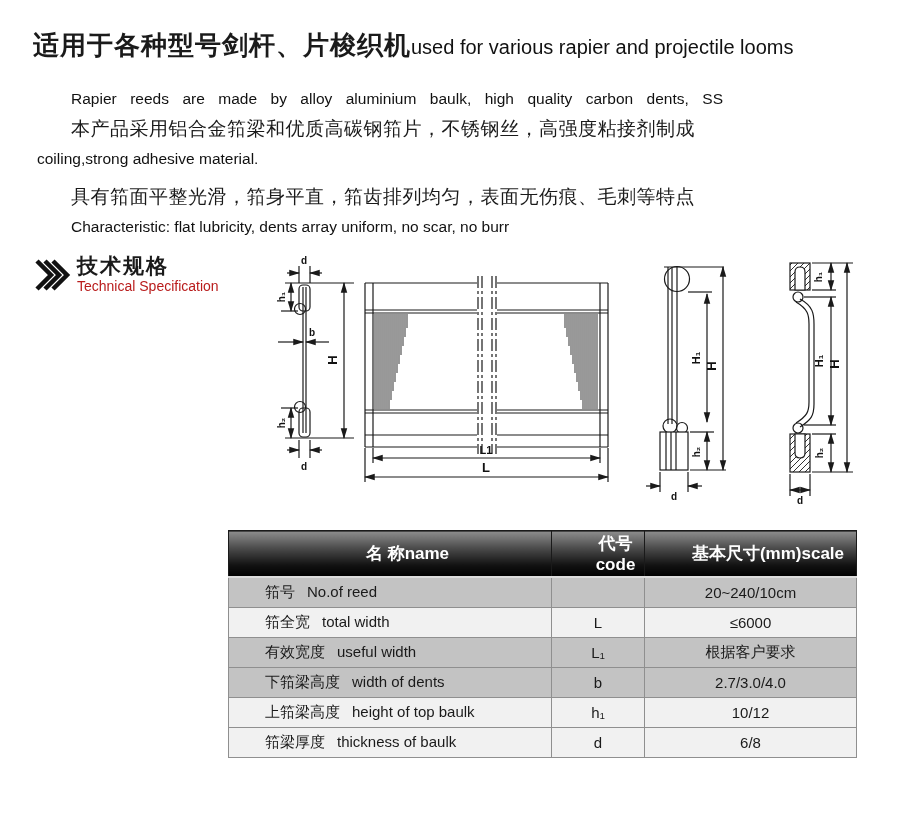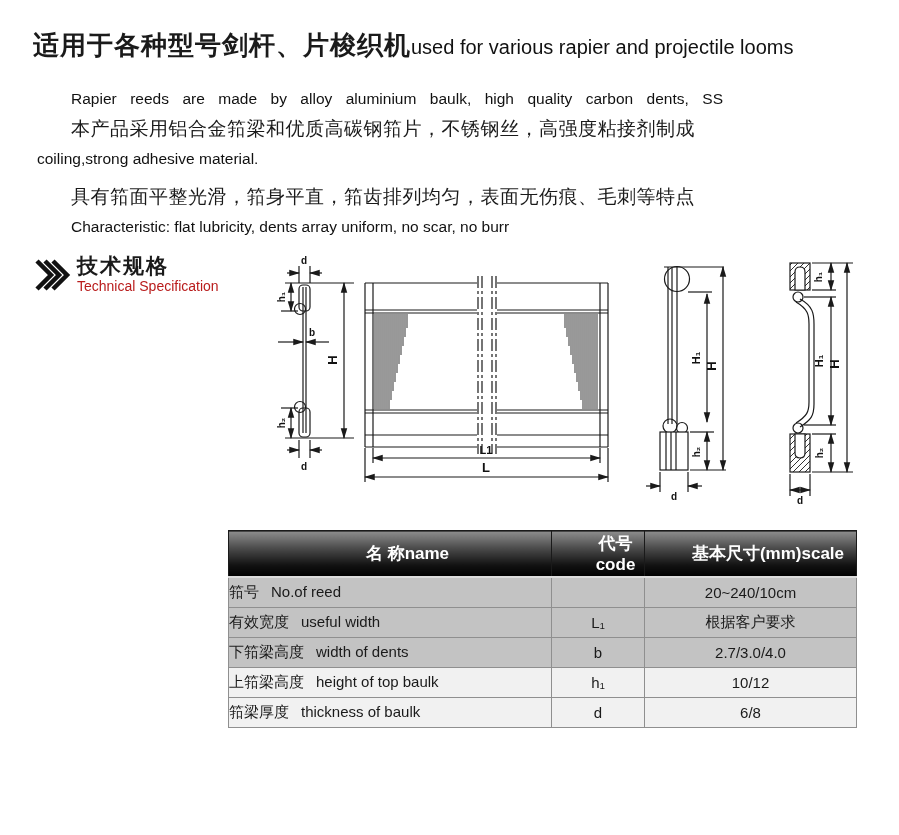--- a/index.html
+++ b/index.html
@@ -45,21 +45,21 @@
   .meas-table { position:absolute; left:228px; top:530px; width:628px;
     border-collapse:collapse; table-layout:fixed; }
   .meas-table th {
     height:38px; color:#ffffff; font-size:17px; font-weight:bold; text-align:center;
     background:linear-gradient(180deg,#8d8d8d 0%,#4a4a4a 38%,#121212 75%,#000000 100%);
     border:1px solid #1a1a1a; border-bottom:2px solid #dcdcdc;padding-left:36px;
   }
   .meas-table td { height:29px; font-size:15px; border:1px solid #8f8f8f; padding:0; }
   .meas-table tr.g td { background:#c3c3c3; }
   .meas-table tr.w td { background:#f1f1f1; }
-  .meas-table td.name { text-align:left; }
+  .meas-table td.name { text-align:left; padding-left:36px; }
   .meas-table td.code, .meas-table td.value { text-align:center; }
   .meas-table .en-name { margin-left:12px; }
 </style>
 </head>
 <body>
 
 <div class="page">
 
   <div class="title">
     <span class="zh">适用于各种型号剑杆、片梭织机</span><span class="en">used for various rapier and projectile looms</span>
@@ -264,20 +264,25 @@
         <th>代号code</th>
         <th>基本尺寸(mm)scale</th>
       </tr>
     </thead>
     <tbody>
       <tr class="g">
         <td class="name"><span>筘号</span><span class="en-name">No.of reed</span></td>
         <td class="code"></td>
         <td class="value">20~240/10cm</td>
       </tr>
+      <tr class="w">
+        <td class="name"><span>筘全宽</span><span class="en-name">total width</span></td>
+        <td class="code">L</td>
+        <td class="value">≤6000</td>
+      </tr>
       <tr class="g">
         <td class="name"><span>有效宽度</span><span class="en-name">useful width</span></td>
         <td class="code">L₁</td>
         <td class="value">根据客户要求</td>
       </tr>
       <tr class="g">
         <td class="name"><span>下筘梁高度</span><span class="en-name">width of dents</span></td>
         <td class="code">b</td>
         <td class="value">2.7/3.0/4.0</td>
       </tr>

